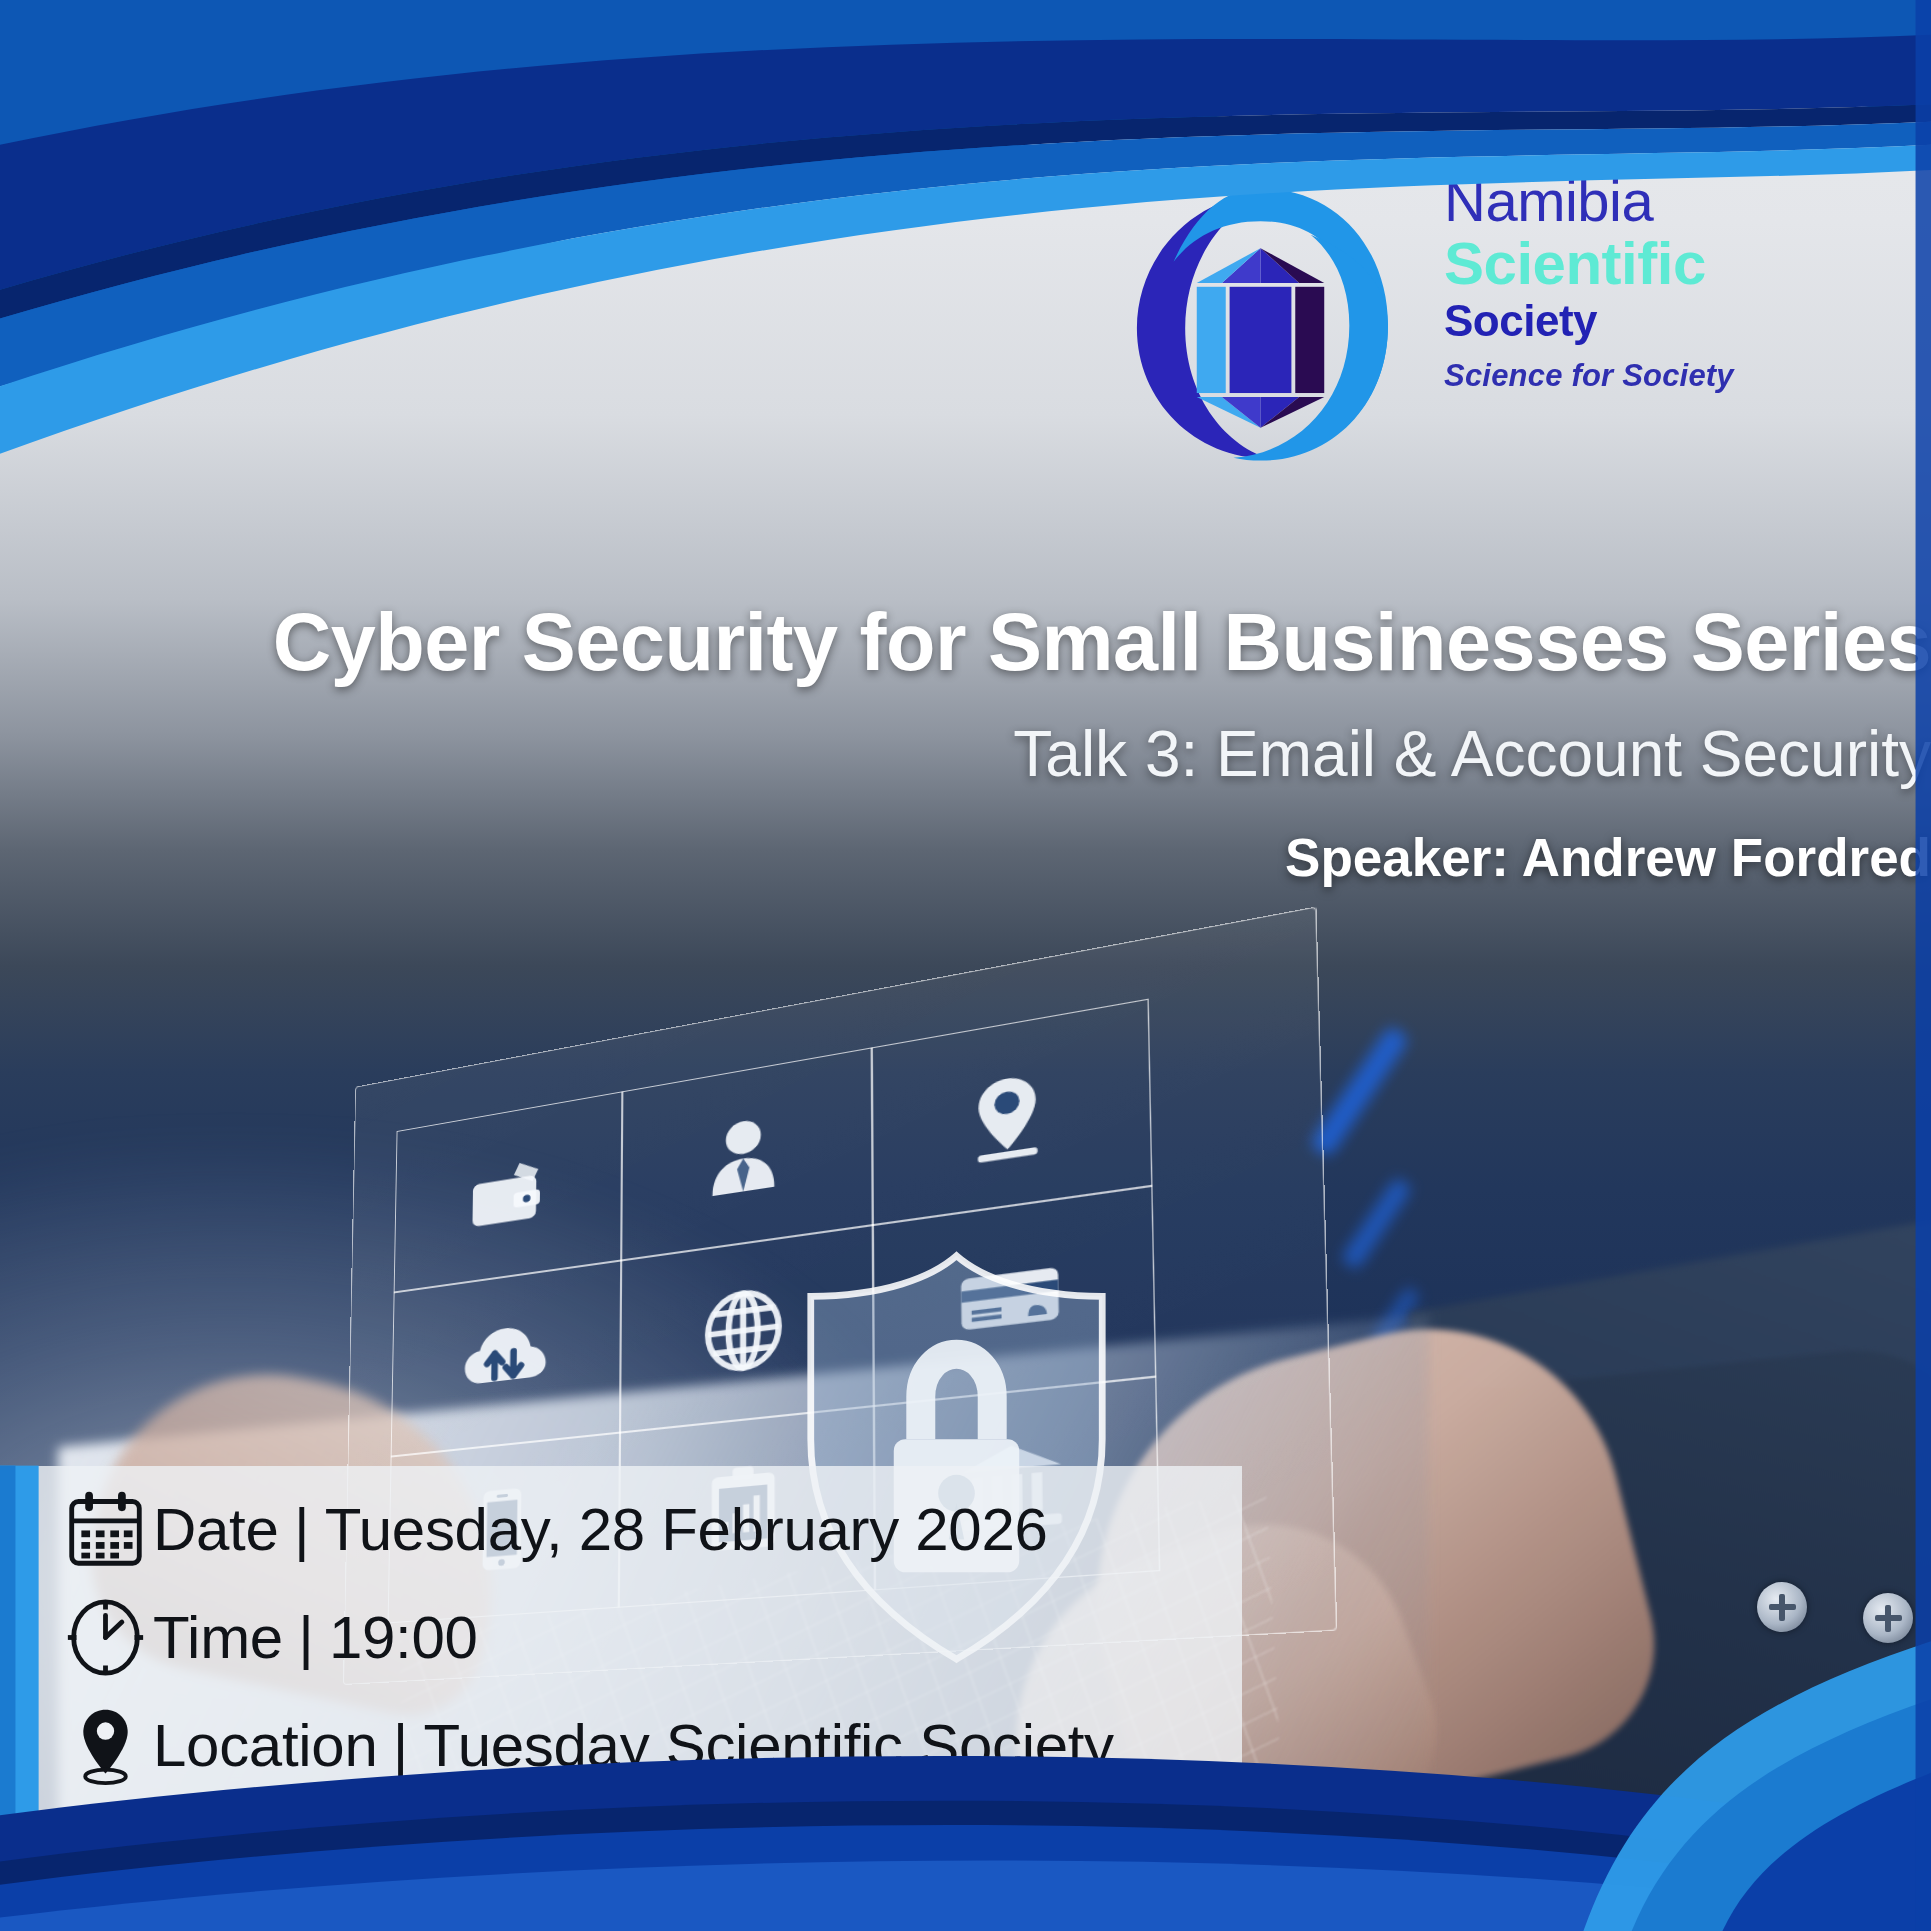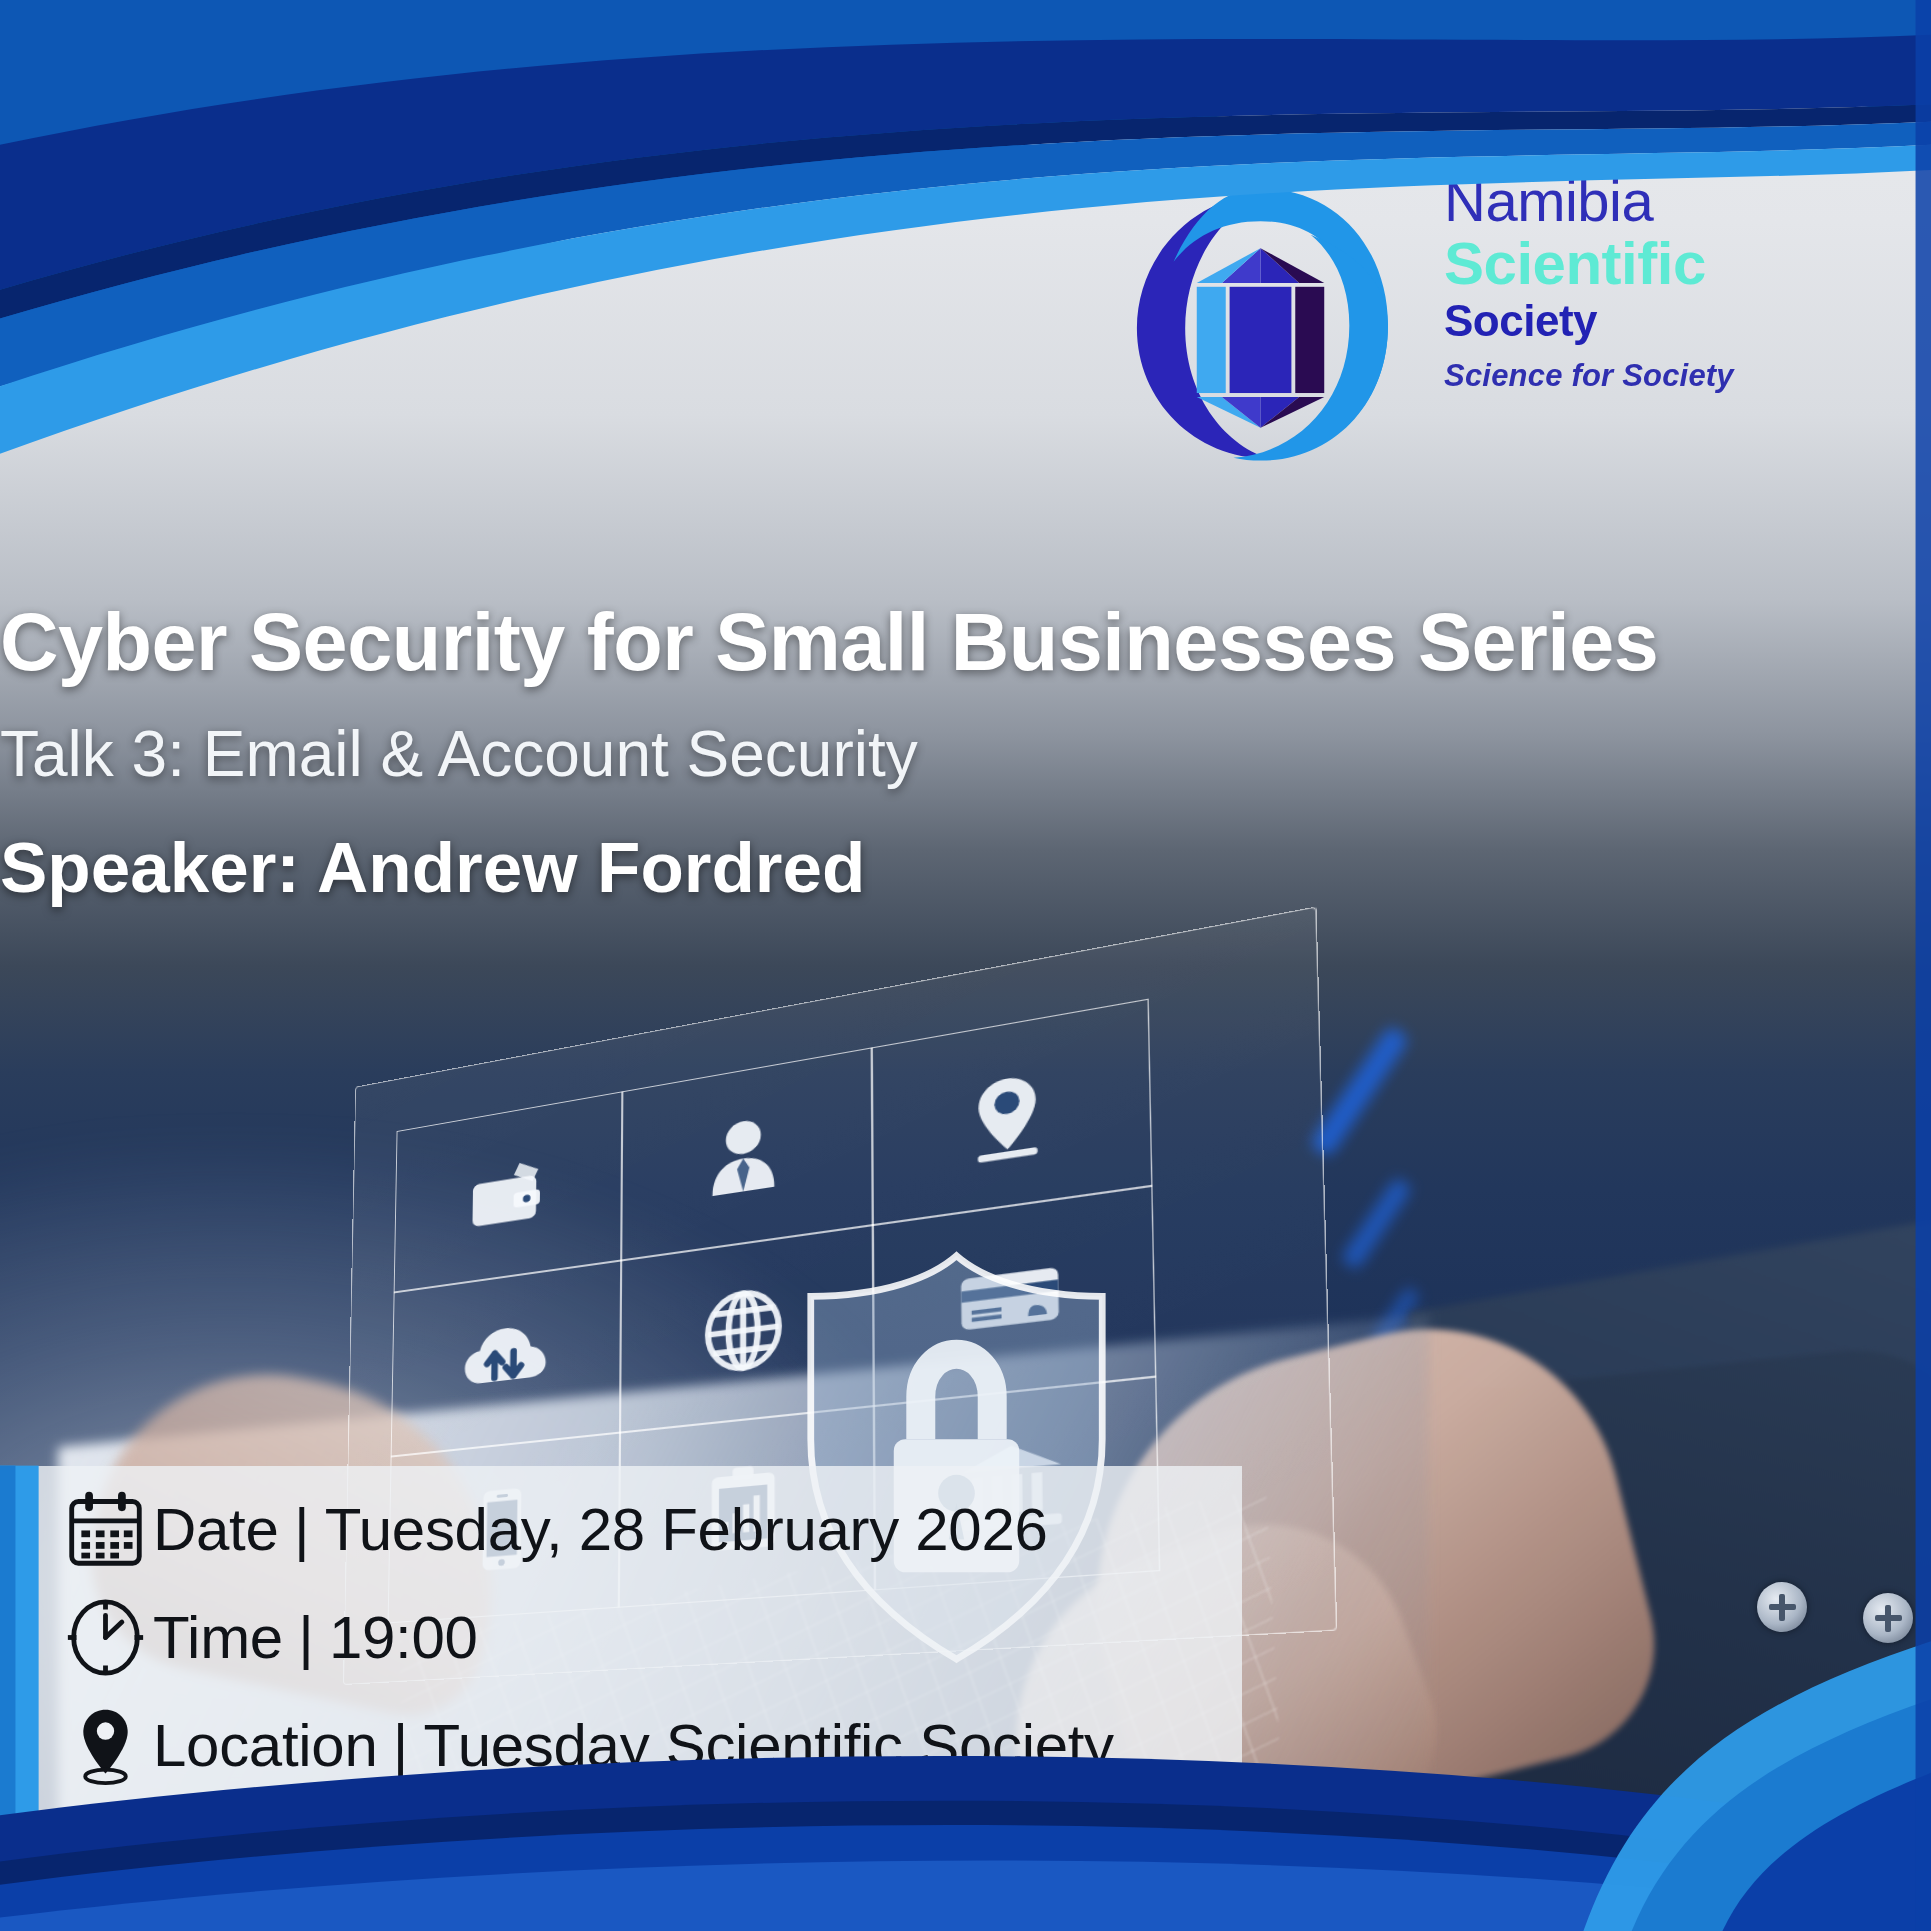--- a/index.html
+++ b/index.html
@@ -130,34 +130,34 @@
   .holo-stroke{fill:none;stroke:rgba(244,248,252,.93);stroke-width:6;}
 
   
   .shield-wrap{
     position:absolute;left:797px;top:1250px;width:319px;height:415px;
   }
   .shield-wrap svg{width:319px;height:415px;display:block;}
 
   
   .headlines{
-    position:absolute;left:0;top:599px;width:1931px;text-align:left;
+    position:absolute;left:0;top:599px;width:1931px;text-align:right;
   }
   .h-title{
     font-size:81px;font-weight:700;color:#ffffff;letter-spacing:-0.5px;
     text-shadow:0 2.9px 9.7px rgba(0,0,0,.45);
     line-height:1.08;margin:0;
   }
   .h-sub{
     font-size:64px;font-weight:400;color:#f2f5f8;
     text-shadow:0 2.9px 9.7px rgba(0,0,0,.45);
     margin:33px 0 0 0;line-height:1.1;
   }
   .h-speaker{
-    font-size:71px;font-weight:700;color:#ffffff;
+    font-size:53px;font-weight:700;color:#ffffff;
     text-shadow:0 2.9px 9.7px rgba(0,0,0,.5);
     margin:39px 0 0 0;line-height:1.1;
   }
 
   
   .logo{position:absolute;left:1106px;top:169px;width:734px;height:309px;}
   .logo-mark{position:absolute;left:0;top:0;width:309px;height:309px;}
   .logo-mark svg{width:309px;height:309px;display:block;}
   .logo-text{position:absolute;left:338px;top:1.9px;width:386px;}
   .lt-1{font-size:58px;color:#2f2fb8;font-weight:400;line-height:1.05;letter-spacing:-0.5px;}

